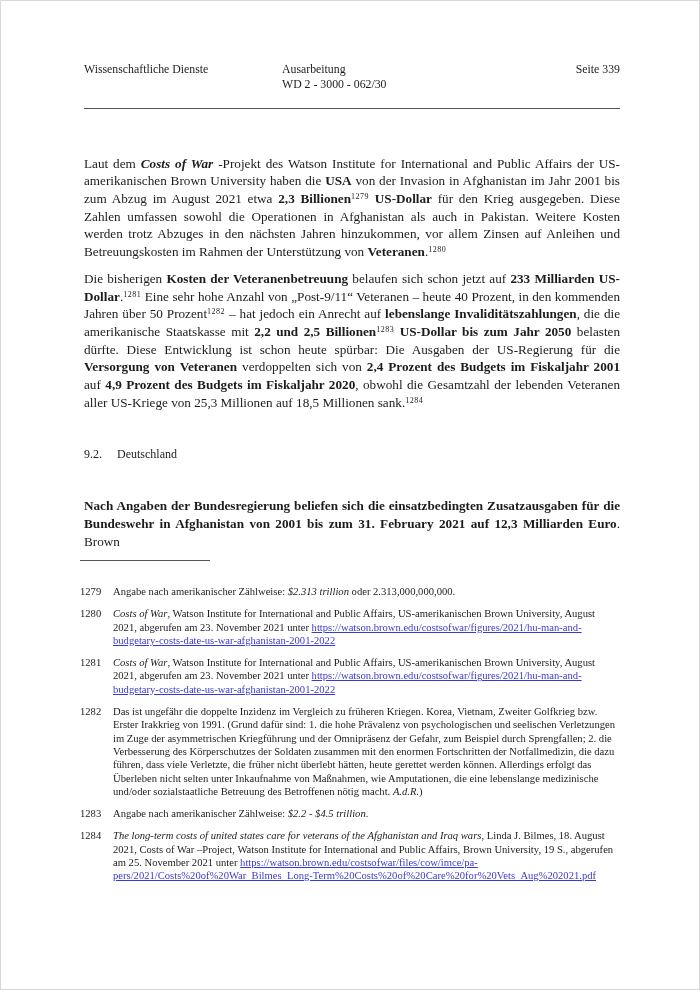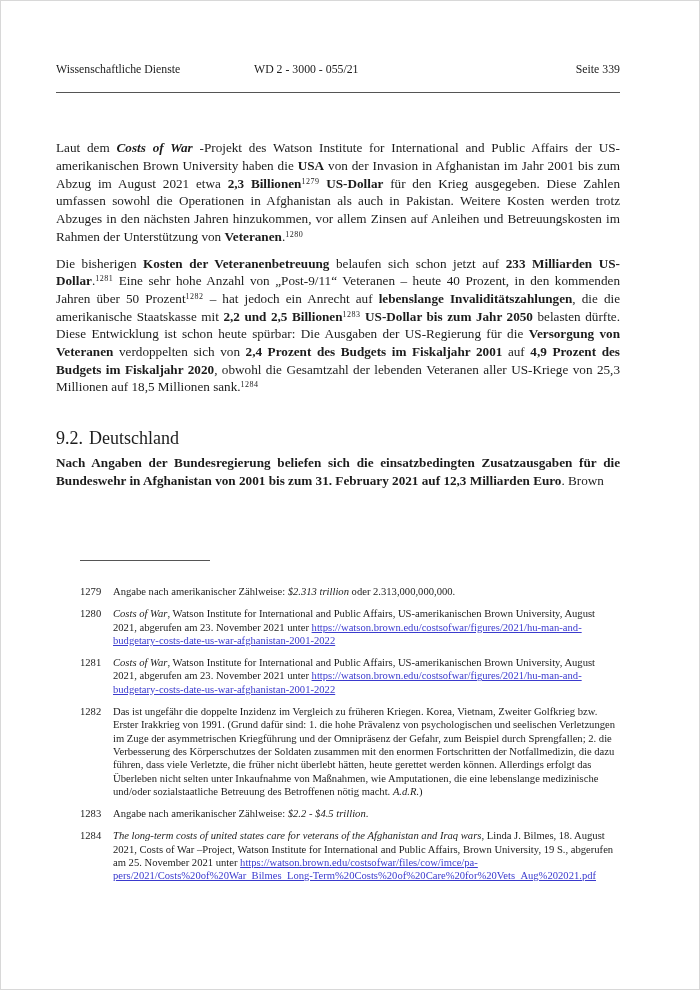--- a/index.html
+++ b/index.html
@@ -3,38 +3,38 @@
 <meta charset="utf-8">
 <style>
   html,body{margin:0;padding:0;background:#fff;}
   body{
     width:700px;height:990px;overflow:hidden;
     font-family:"Liberation Serif","DejaVu Serif",serif;
     color:#1c1c1c;
   }
   .page{
     position:relative;width:700px;height:990px;box-sizing:border-box;
-    padding:62px 80px 0 56px;
+    padding:62px 80px 0 84px;
     outline:1px solid #d8d8d8;outline-offset:-1px;background:#fff;
   }
   
   .hdr{display:flex;font-size:11.8px;line-height:1.3;}
   .hdr .h-left{flex:0 0 198px;}
   .hdr .h-center{flex:1;}
   .hdr .h-right{flex:0 0 auto;text-align:center;}
   .hdr-rule{border:none;border-top:1.6px solid #555;margin:15px 0 0 0;}
   
   main{margin-top:46px;}
   .body-para{
     font-size:13.2px;line-height:17.7px;text-align:justify;
     margin:0 0 9px 0;overflow-wrap:break-word;
   }
   .section-heading{
-    font-size:18px;line-height:17.7px;font-weight:normal;
-    margin:34px 0 6px 0;
+    font-size:12px;line-height:17.7px;font-weight:normal;
+    margin:34px 0 34px 0;
   }
   .section-heading .sec-num{display:inline-block;min-width:33px;}
   .b{font-weight:bold;}
   .i{font-style:italic;}
   sup.fn-ref{font-size:8px;line-height:0;vertical-align:4px;letter-spacing:0.5px;}
   
   .footnotes{position:absolute;left:80px;right:80px;top:560px;}
   .fn-rule{border:none;border-top:1.6px solid #555;width:130px;margin:0 0 24px 0;}
   .fn-row{display:flex;margin:0 0 9px 0;font-size:10.6px;line-height:13.3px;}
   .fn-num{flex:0 0 33px;}
@@ -42,21 +42,22 @@
   a.link{text-decoration:underline;cursor:pointer;}
 </style>
 </head>
 <body>
 
 <div class="page">
 
   <header class="hdr">
     <div class="h-left">Wissenschaftliche Dienste</div>
     <div class="h-center">
-      <div>WD 2 - 3000 - 055/21</div>
+      <div>Ausarbeitung</div>
+      <div>WD 2 - 3000 - 062/30</div>
     </div>
     <div class="h-right">Seite 339</div>
   </header>
   <hr class="hdr-rule">
 
   <main>
     <p class="body-para"><span>Laut dem </span><span class="b i">Costs of War</span><span> -Projekt des Watson Institute for International and Public Affairs der US-amerikanischen Brown University haben die </span><span class="b">USA</span><span> von der Invasion in Afghanistan im Jahr 2001 bis zum Abzug im August 2021 etwa </span><span class="b">2,3 Billionen</span><sup class="fn-ref">1279</sup><span> </span><span class="b">US-Dollar</span><span> für den Krieg ausgegeben. Diese Zahlen umfassen sowohl die Operationen in Afghanistan als auch in Pakistan. Weitere Kosten werden trotz Abzuges in den nächsten Jahren hinzukommen, vor allem Zinsen auf Anleihen und Betreuungskosten im Rahmen der Unterstützung von </span><span class="b">Veteranen</span><span>.</span><sup class="fn-ref">1280</sup></p>
     <p class="body-para"><span>Die bisherigen </span><span class="b">Kosten der Veteranenbetreuung</span><span> belaufen sich schon jetzt auf </span><span class="b">233 Milliarden US-Dollar</span><span>.</span><sup class="fn-ref">1281</sup><span> Eine sehr hohe Anzahl von „Post-9/11“ Veteranen – heute 40 Prozent, in den kommenden Jahren über 50 Prozent</span><sup class="fn-ref">1282</sup><span> –  hat jedoch ein Anrecht auf </span><span class="b">lebenslange Invaliditätszahlungen</span><span>, die die amerikanische Staatskasse mit </span><span class="b">2,2 und 2,5 Billionen</span><sup class="fn-ref">1283</sup><span> </span><span class="b">US-Dollar bis zum Jahr 2050</span><span> belasten dürfte. Diese Entwicklung ist schon heute spürbar: Die Ausgaben der US-Regierung für die </span><span class="b">Versorgung von Veteranen</span><span> verdoppelten sich von </span><span class="b">2,4 Prozent des Budgets im Fiskaljahr 2001</span><span> auf </span><span class="b">4,9 Prozent des Budgets im Fiskaljahr 2020</span><span>, obwohl die Gesamtzahl der lebenden Veteranen aller US-Kriege von 25,3 Millionen auf 18,5 Millionen sank.</span><sup class="fn-ref">1284</sup></p>
     <h2 class="section-heading">
       <span class="sec-num">9.2.</span><span>Deutschland</span>

